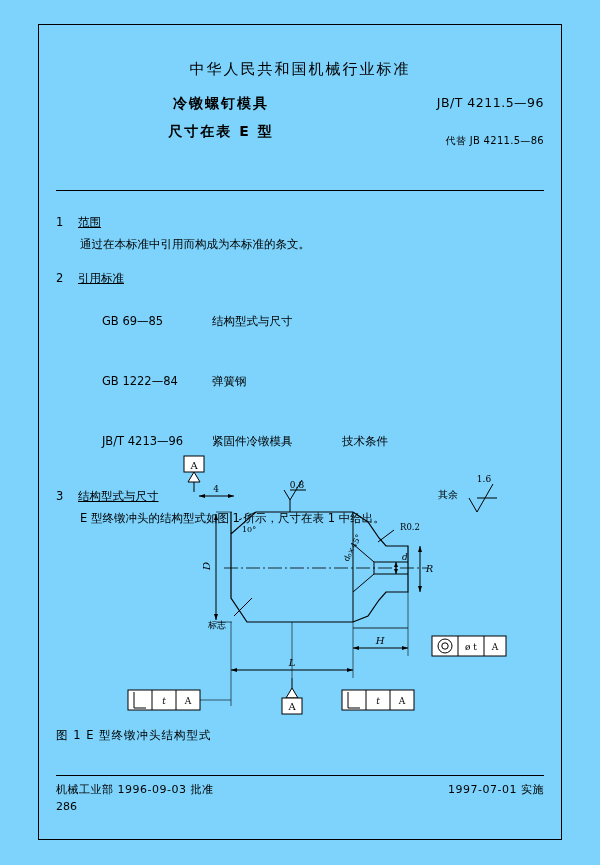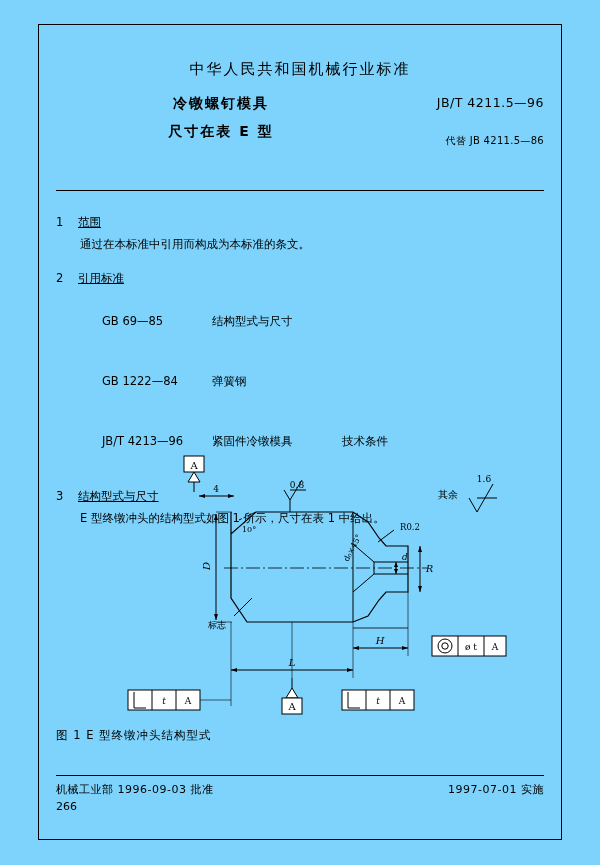--- a/index.html
+++ b/index.html
@@ -365,14 +365,14 @@
     </svg>
   </div>
 
   <div class="figcap">图 1  E 型终镦冲头结构型式</div>
 
   <div class="foot-rule"></div>
   <div class="foot">
     <span class="foot-left">机械工业部 1996-09-03 批准</span>
     <span class="foot-right">1997-07-01 实施</span>
   </div>
-  <div class="pageno">266</div>
+  <div class="pageno">286</div>
 </div>
 
 </body></html>

